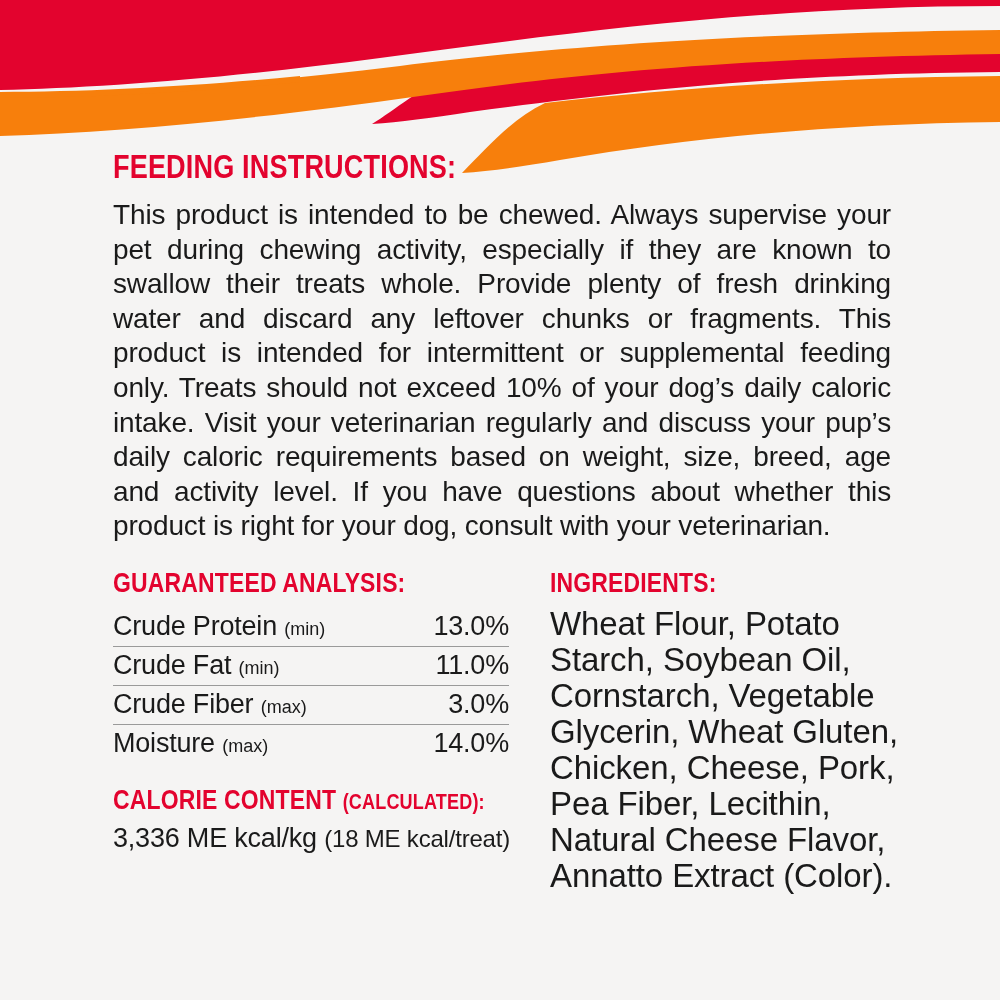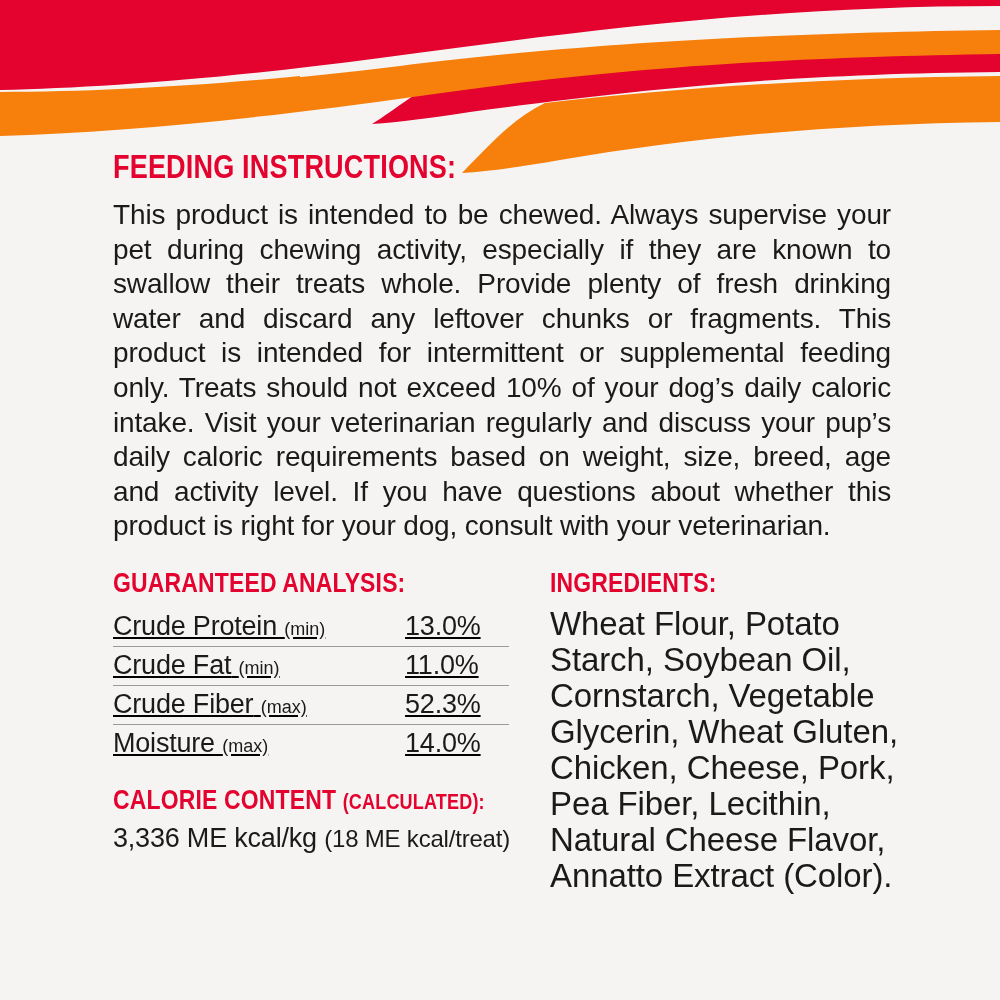--- a/index.html
+++ b/index.html
@@ -78,39 +78,38 @@
     font-size: 28px;
     line-height: 30px;
     margin: 0 0 10px 0;
   }
 
   
   #guaranteed-analysis-table {
     width: 396px;
     border-collapse: collapse;
     margin-top: 2px;
-    text-decoration: underline;
   }
   #guaranteed-analysis-table td {
     padding: 3px 0 4px 0;
     font-size: 27px;
     color: #1a1a1a;
     vertical-align: baseline;
     letter-spacing: -0.2px;
   }
   #guaranteed-analysis-table tr + tr td {
     border-top: 1.4px solid #9a9a9a;
   }
   .nutrient-name { text-align: left; white-space: nowrap; }
   .nutrient-qualifier {
     font-size: 18px;
     letter-spacing: 0;
   }
   .nutrient-value {
-    text-align: left;
+    text-align: right;
     white-space: nowrap;
   }
 
   
   #calorie-content-block { margin-top: 22px; }
   #calorie-content-heading {
     font-size: 28px;
     line-height: 30px;
     margin: 0 0 6px 0;
   }
@@ -170,21 +169,21 @@
             <span>Crude Fat</span>
             <span class="nutrient-qualifier">(min)</span>
           </td>
           <td class="nutrient-value">11.0%</td>
         </tr>
         <tr>
           <td class="nutrient-name">
             <span>Crude Fiber</span>
             <span class="nutrient-qualifier">(max)</span>
           </td>
-          <td class="nutrient-value">52.3%</td>
+          <td class="nutrient-value">3.0%</td>
         </tr>
         <tr>
           <td class="nutrient-name">
             <span>Moisture</span>
             <span class="nutrient-qualifier">(max)</span>
           </td>
           <td class="nutrient-value">14.0%</td>
         </tr>
       </tbody>
     </table>

